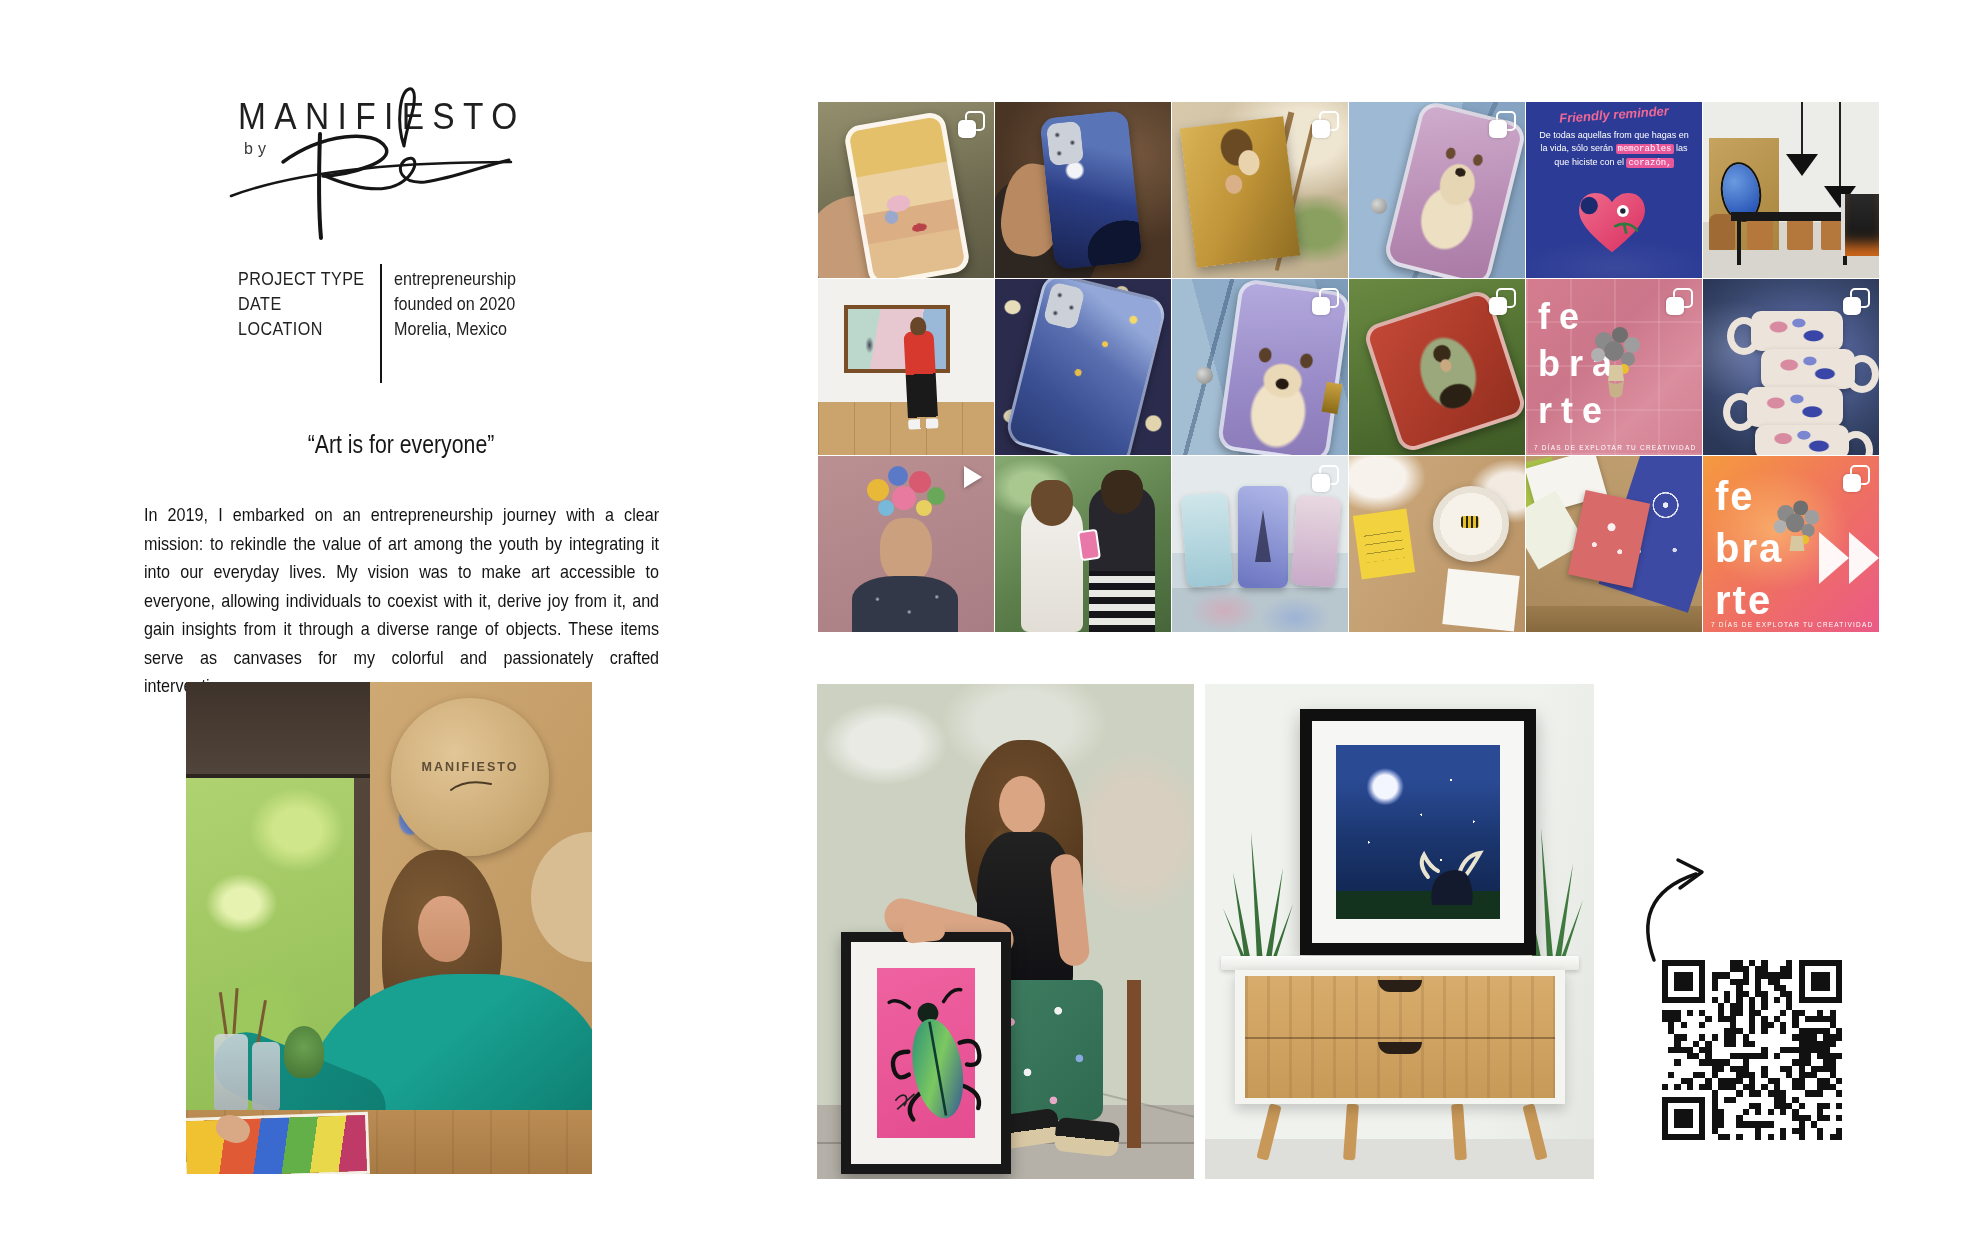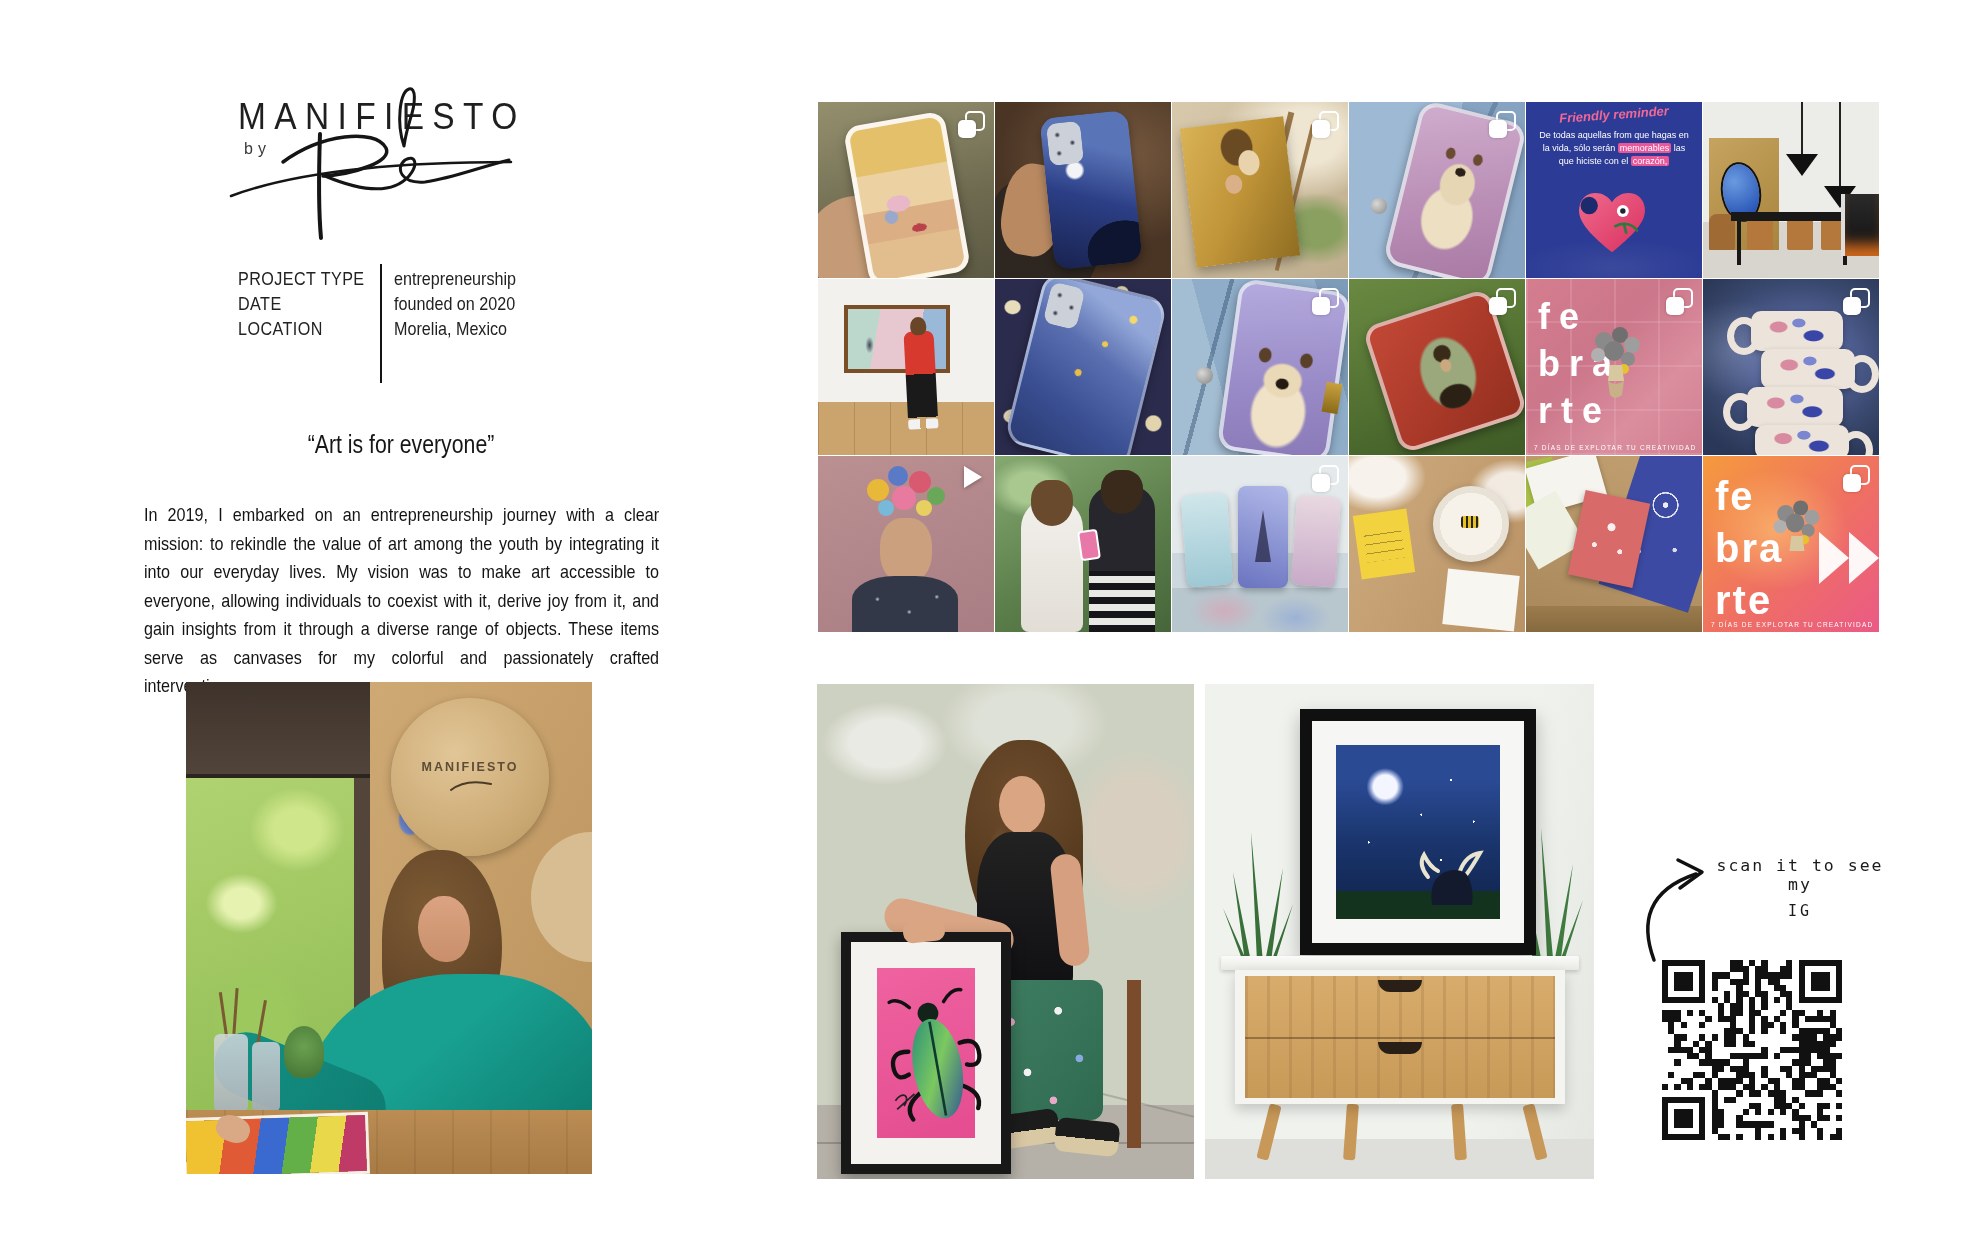--- a/index.html
+++ b/index.html
@@ -131,21 +131,21 @@
      radial-gradient(9px 11px at 36% 26%,#6a4a30 0 48%,transparent 56%),
      radial-gradient(9px 11px at 64% 26%,#6a4a30 0 48%,transparent 56%),
      radial-gradient(30px 36px at 50% 44%,#e6d6b4 0 55%,transparent 60%),
      radial-gradient(44px 54px at 48% 66%,#ecdfc2 0 55%,transparent 60%),
      linear-gradient(160deg,#cfaccd,#b88cb4 60%,#a87aa4);}
 
   .t5{background:radial-gradient(140px 40px at 50% 94%, rgba(255,255,255,.07), transparent 70%),#2c3b95;}
   .fr-head{top:5px;left:0;right:0;text-align:center;color:#f06896;font-size:13px;font-style:italic;
            font-weight:bold;transform:rotate(-4deg);}
   .fr-body{top:27px;left:10px;right:10px;font-size:9px;line-height:13px;text-align:center;color:#fff;}
-  .fr-body .hl{background:#e8579a;padding:0 2px;border-radius:2px;}
+  .fr-body .hl{background:#e8579a;padding:0 2px;border-radius:2px;font-family:Liberation Mono, monospace;}
   .heart-svg{left:48px;top:86px;width:76px;height:72px;}
 
   .t6{background:linear-gradient(#ecece9 0 68%, #d8d5cf 68%);}
   .t6 .art6{left:6px;top:36px;width:70px;height:112px;background:linear-gradient(140deg,#c6a35e,#a8853e);}
   .t6 .art6::before{content:"";position:absolute;left:14px;top:26px;width:36px;height:56px;border-radius:50%;
       transform:rotate(-8deg);background:radial-gradient(circle at 35% 30%,#6a9ae0,#2a58b8 75%);box-shadow:0 0 0 2px #111;}
   .lamp{top:0;width:2px;background:#222;}
   .lamp::after{content:"";position:absolute;left:-15px;bottom:-22px;width:0;height:0;
       border-left:16px solid transparent;border-right:16px solid transparent;border-bottom:22px solid #111;transform:rotate(180deg);}
   .l1{left:98px;height:52px;} .l2{left:136px;height:84px;}
@@ -667,24 +667,20 @@
         <div class="p2-h ph1"></div>
         <div class="p2-h ph2"></div>
       </div>
     </div>
   </div>
 
   <svg class="abs arrow-svg" viewBox="0 0 92 112">
     <path d="M16 108 C2 70, 10 38, 58 22" fill="none" stroke="#111" stroke-width="3.5" stroke-linecap="round"></path>
     <path d="M40 8 L64 20 L42 36" fill="none" stroke="#111" stroke-width="3.5" stroke-linecap="round" stroke-linejoin="round"></path>
   </svg>
-  <div class="abs scan-box">
-    <div class="scan-line1">scan it to see my</div>
-    <div class="scan-line2">IG</div>
-  </div>
   <div id="qr" class="abs"><svg viewBox="0 0 29 29" width="100%" height="100%" shape-rendering="crispEdges">
         <rect x="0" y="0" width="1" height="1" fill="#111"></rect>
         <rect x="1" y="0" width="1" height="1" fill="#111"></rect>
         <rect x="2" y="0" width="1" height="1" fill="#111"></rect>
         <rect x="3" y="0" width="1" height="1" fill="#111"></rect>
         <rect x="4" y="0" width="1" height="1" fill="#111"></rect>
         <rect x="5" y="0" width="1" height="1" fill="#111"></rect>
         <rect x="6" y="0" width="1" height="1" fill="#111"></rect>
         <rect x="11" y="0" width="1" height="1" fill="#111"></rect>
         <rect x="12" y="0" width="1" height="1" fill="#111"></rect>

